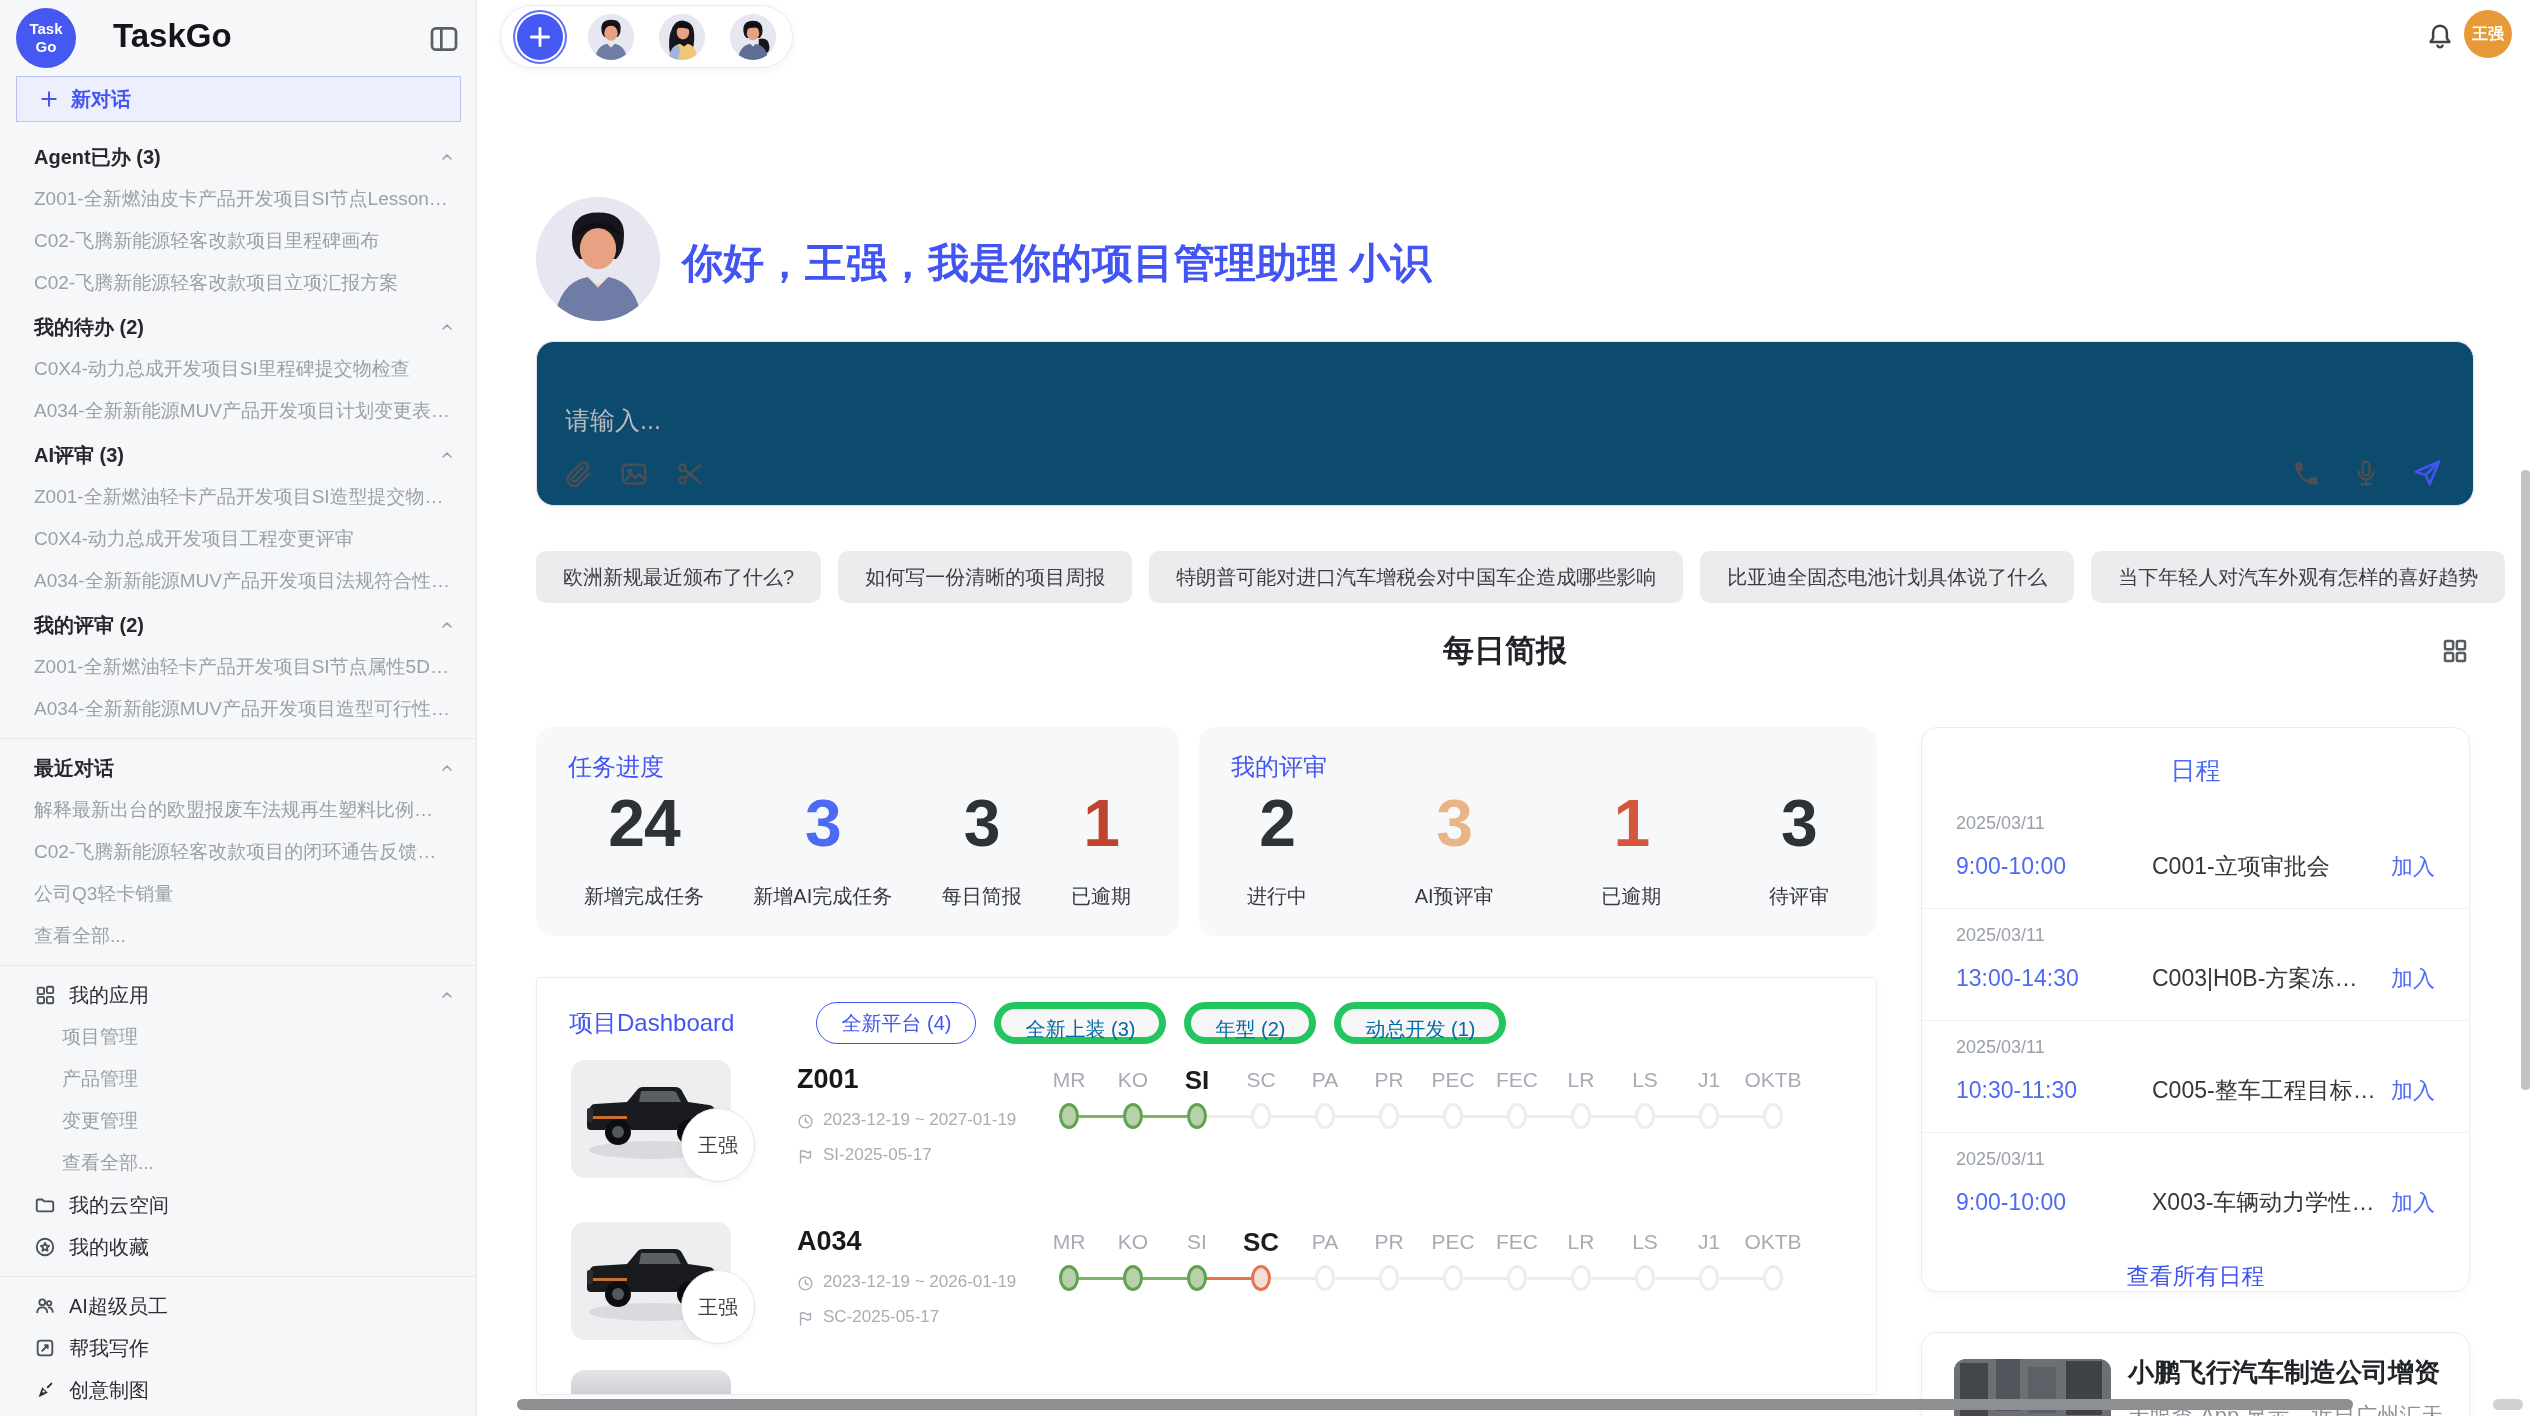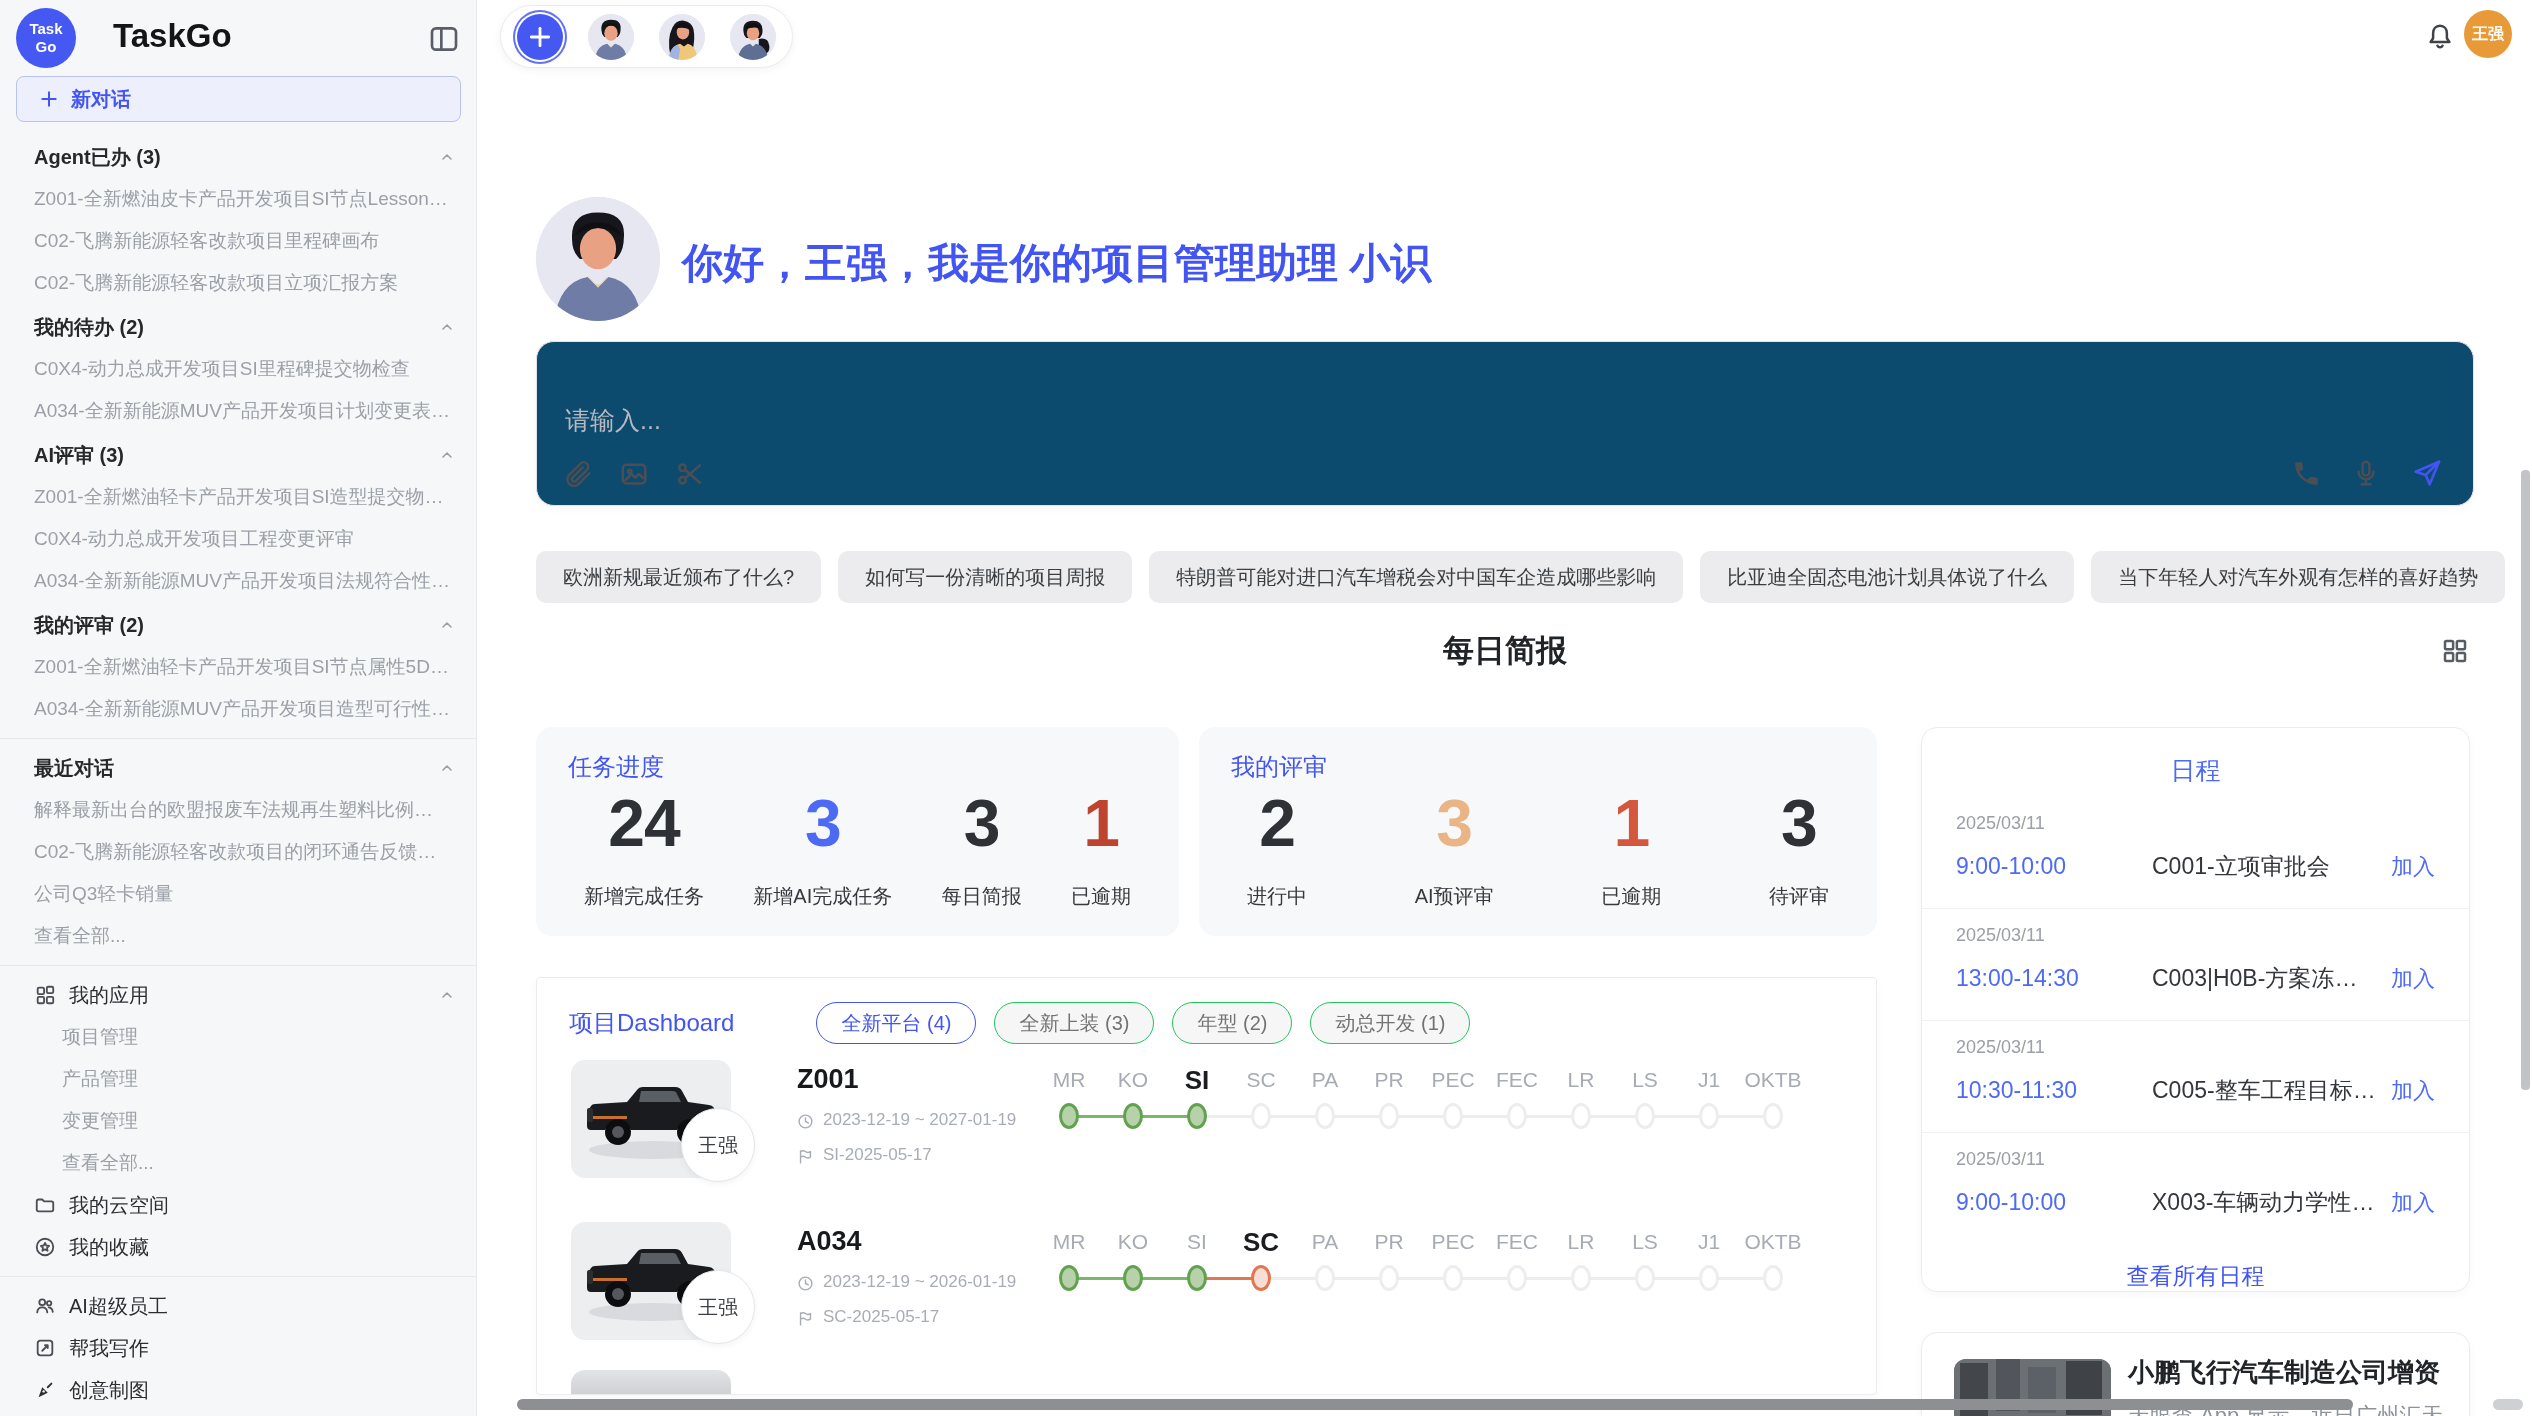--- a/index.html
+++ b/index.html
@@ -7,21 +7,21 @@
     font-family:"Liberation Sans", sans-serif; }
 
   
   #sidebar { position:absolute; left:0; top:0; width:477px; height:1416px;
     background:#f6f7f8; border-right:1px solid #e7e8ea; }
   .logo-circle { position:absolute; left:16px; top:8px; width:60px; height:60px; border-radius:50%;
     background:#4658f2; color:#fff; font-size:15px; font-weight:600; text-align:center;
     display:flex; flex-direction:column; justify-content:center; line-height:18px; }
   .app-title { position:absolute; left:113px; top:17px; font-size:33px; font-weight:700; color:#141518; }
   .panel-toggle { position:absolute; left:428px; top:23px; width:32px; height:32px; cursor:pointer; }
-  .new-chat { position:absolute; left:16px; top:76px; width:445px; height:46px; border-radius:8px;
+  .new-chat { position:absolute; left:16px; top:76px; width:445px; height:46px; border-radius:0;
     background:#edeffc; border:1px solid #b8c2f4; color:#4255f0; font-size:20px; font-weight:600;
     display:flex; align-items:center; padding-left:22px; gap:12px; cursor:pointer; }
   .snav { position:absolute; left:0; top:134px; width:477px; }
   .srow { height:42px; display:flex; align-items:center; padding:0 26px 0 34px; position:relative; }
   .srow.hdr { font-size:20px; color:#26282c; font-weight:600; margin-top:2px; }
   .srow.itm { font-size:19px; color:#9ba0a8; cursor:pointer; }
   .srow.itm .txt, .srow.hdr .txt { white-space:nowrap; overflow:hidden; text-overflow:ellipsis; flex:1; }
   .srow .chev { position:absolute; right:22px; top:13px; width:16px; height:16px; }
   .sdivider { height:1px; background:#e6e7e9; margin:8px 0; }
   .srow.sub { padding-left:62px; font-size:19px; color:#9ba0a8; cursor:pointer; }
@@ -77,21 +77,21 @@
   .tone-dark { color:#2e3136; } .tone-blue { color:#4d6af5; }
   .tone-red { color:#bf4430; } .tone-red2 { color:#d4573d; } .tone-orange { color:#eab586; }
   .slabel { font-size:20px; color:#36393f; margin-top:22px; }
 
   .dash-card { position:absolute; left:0; top:250px; width:1341px; height:418px; border-radius:4px;
     background:#fff; border:1px solid #ececef; box-shadow:0 3px 10px rgba(0,0,0,.03); overflow:hidden; }
   .dash-hd { display:flex; align-items:center; padding:24px 32px 4px; gap:18px; }
   .dash-title { font-size:24px; color:#4255f0; font-weight:500; margin-right:64px; }
   .fpill { height:42px; line-height:40px; padding:0 24px; border-radius:21px; font-size:20px; cursor:pointer; }
   .fpill.active { border:1.5px solid #4255f0; color:#4255f0; background:#fff; font-weight:500; }
-  .fpill.idle { border:1px solid #22c55e; color:#737373; background:#f6f6f7; }
+  .fpill.idle { border:7px solid #22c55e; color:#0369a1; background:#f6f6f7; }
 
   .proj-row { position:relative; height:150px; margin-top:12px; display:flex; padding-left:34px; cursor:pointer; }
   .car-wrap { position:relative; width:160px; height:118px; border-radius:14px; overflow:hidden; flex:0 0 160px; }
   .car-wrap svg { width:100%; height:100%; }
   .owner-badge { position:absolute; left:144px; top:48px; width:74px; height:74px; border-radius:50%;
     background:#fff; border:1px solid #e5e6e9; box-shadow:0 2px 6px rgba(0,0,0,.05); display:flex;
     align-items:center; justify-content:center; font-size:20px; color:#3c3f44; z-index:2; }
   .proj-info { margin-left:66px; width:238px; padding-top:4px; }
   .proj-name { font-size:27px; font-weight:700; color:#17191d; }
   .meta { display:flex; align-items:flex-end; gap:9px; margin-top:15px; font-size:17px; color:#a8adb5; }

